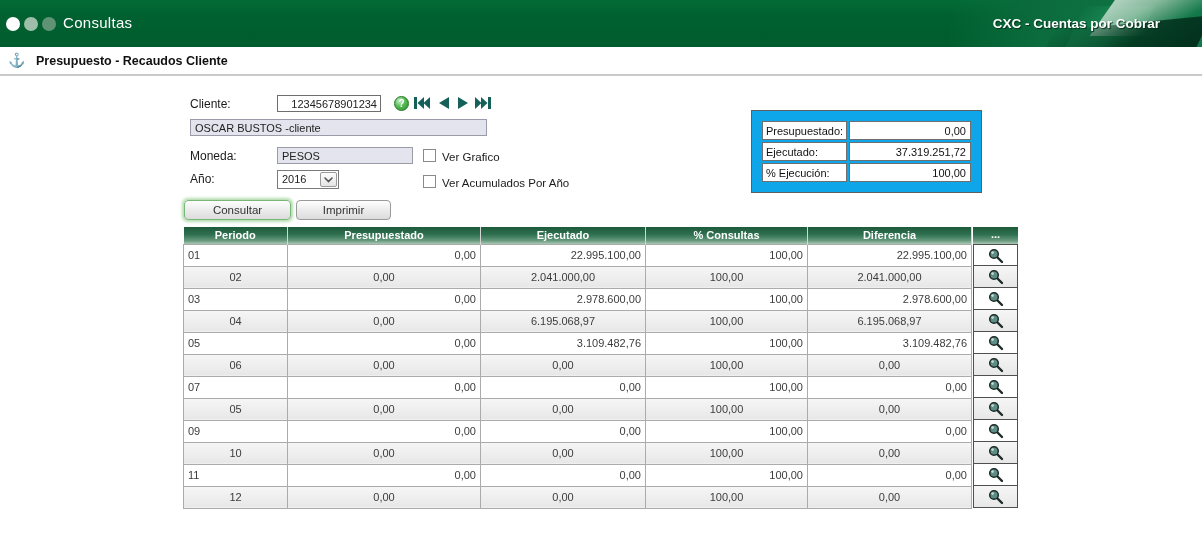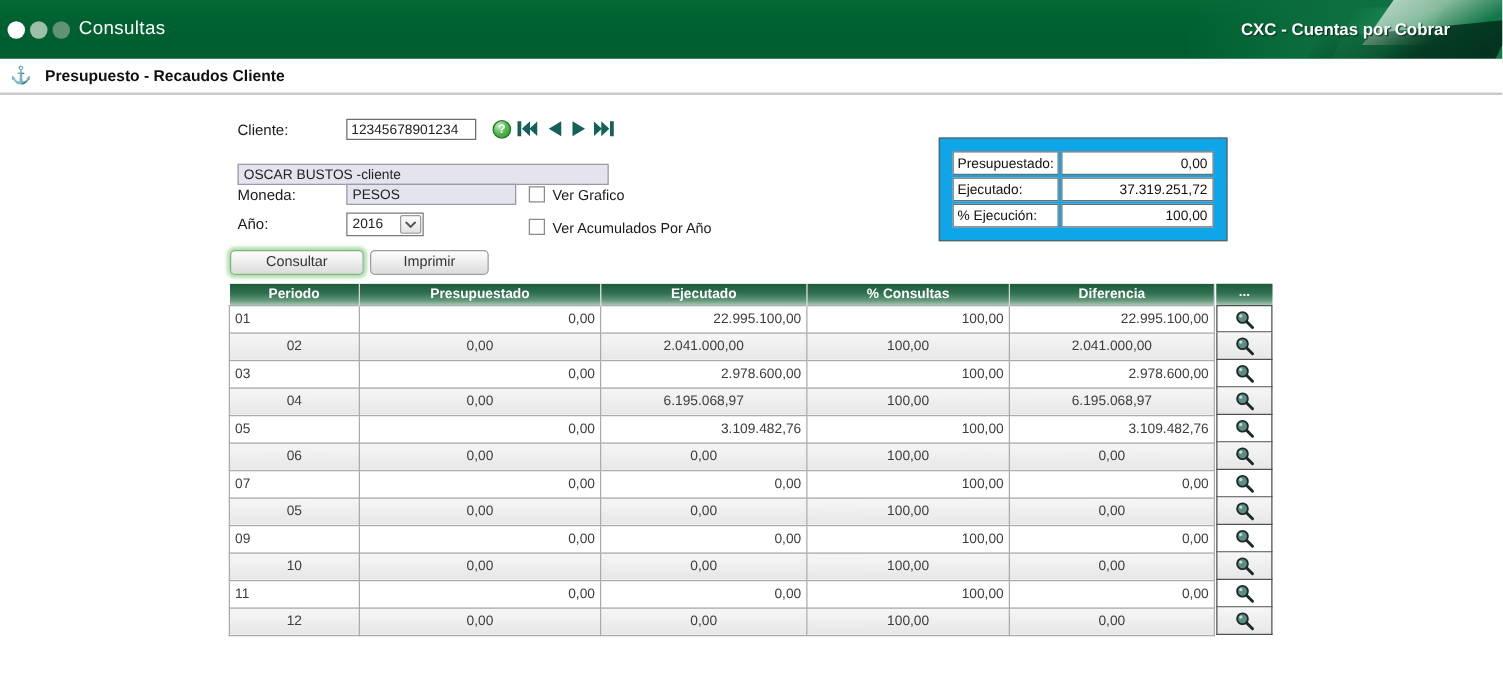--- a/index.html
+++ b/index.html
@@ -114,21 +114,21 @@
       <span class="brand-text">CXC - Cuentas por Cobrar</span>
     </div>
   </div>
 
   <div class="pagetitle-row">
     <span class="anchor-icon">⚓</span>
     <span class="page-title">Presupuesto - Recaudos Cliente</span>
   </div>
 
   <span class="lbl" style="left:190px; top:97px;">Cliente:</span>
-  <input class="txt-input" style="left: 277px; top: 95px; width: 104px;" value="12345678901234">
+  <input class="txt-input" style="left: 277px; top: 95px; width: 104px; text-align: right;" value="12345678901234">
   <span class="help-btn">?</span>
   <span class="nav-btn" style="left:413px;">
     <svg viewBox="0 0 17 16">
         <g fill="#156159">
           <rect x="1" y="2" width="3" height="12"></rect>
           <path d="M11 2 L4.5 8 L11 14 z"></path>
           <path d="M17 2 L10.5 8 L17 14 z"></path>
         </g>
       </svg>
   </span>
@@ -144,21 +144,21 @@
   </span>
   <span class="nav-btn" style="left:475px;">
     <svg viewBox="0 0 17 16">
         <g fill="#156159">
           <path d="M0 2 L6.5 8 L0 14 z"></path>
           <path d="M6 2 L12.5 8 L6 14 z"></path>
           <rect x="13" y="2" width="3" height="12"></rect>
         </g>
       </svg>
   </span>
-  <div class="ro-field" style="left:190px; top:119px; width:297px;margin-top:12px;">OSCAR BUSTOS -cliente</div>
+  <div class="ro-field" style="left:190px; top:119px; width:297px;">OSCAR BUSTOS -cliente</div>
 
   <span class="lbl" style="left:190px; top:149px;">Moneda:</span>
   <div class="ro-field" style="left:277px; top:147px; width:136px;">PESOS</div>
   <input type="checkbox" class="checkbox" style="left: 423px; top: 149px;">
   <span class="chk-lbl" style="left:442px; top:151px;">Ver Grafico</span>
 
   <span class="lbl" style="left:190px; top:172px;">Año:</span>
   <div class="select">
     <span class="sel-val">2016</span>
     <span class="sel-btn">

